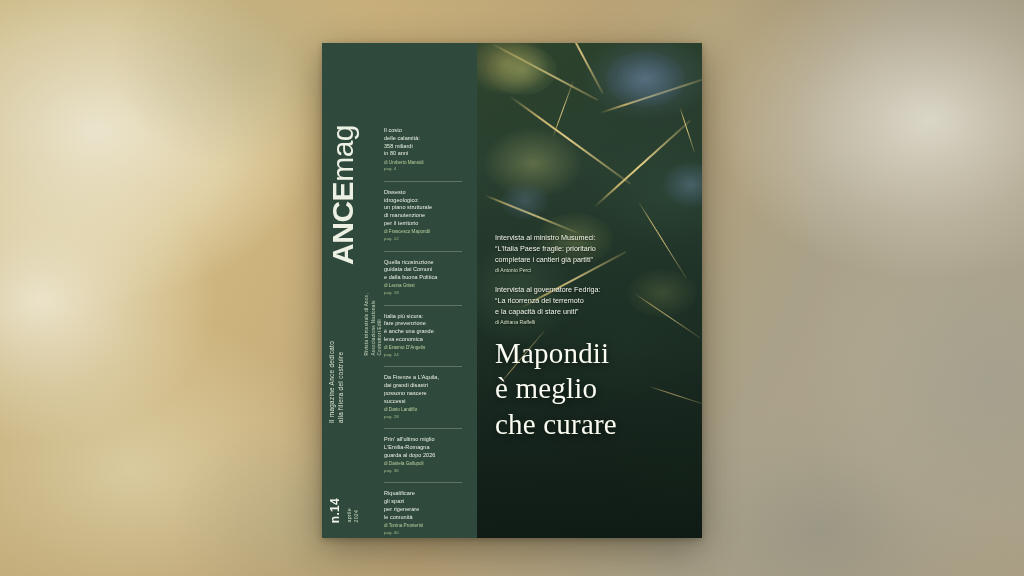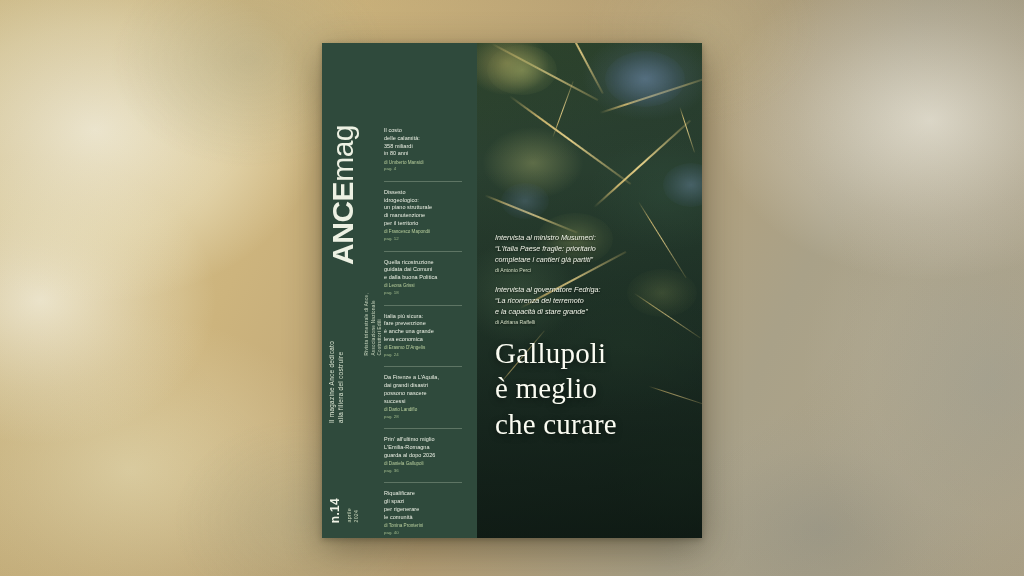--- a/index.html
+++ b/index.html
@@ -213,21 +213,20 @@
     width: 192px;
     z-index: 3;
   }
   .teaser { margin-bottom: 12px; }
   .teaser-line {
     font-size: 7.2px;
     line-height: 1.5;
     color: #f3f6ea;
     white-space: pre-line;
     text-shadow: 0 1px 2px rgba(0,0,0,.55);
-    font-style: italic;
   }
   .teaser-author {
     font-size: 5.2px;
     color: #d5dfc5;
     margin-top: 1.6px;
     text-shadow: 0 1px 2px rgba(0,0,0,.55);
   }
 
   .headline {
     position: absolute;
@@ -386,24 +385,24 @@
       <div class="teasers">
         <div class="teaser">
           <div class="teaser-line">Intervista al ministro Musumeci:
 “L'Italia Paese fragile: prioritario
 completare i cantieri già partiti”</div>
           <div class="teaser-author">di Antonio Perci</div>
         </div>
         <div class="teaser">
           <div class="teaser-line">Intervista al governatore Fedriga:
 “La ricorrenza del terremoto
-e la capacità di stare grande”</div>
+e la capacità di stare uniti”</div>
           <div class="teaser-author">di Adriana Raffelli</div>
         </div>
       </div>
 
-      <div class="headline">Gallupoli
+      <div class="headline">Mapondii
 è meglio
 che curare</div>
     </div>
 
   </div>
 </div>
 
 </body></html>

